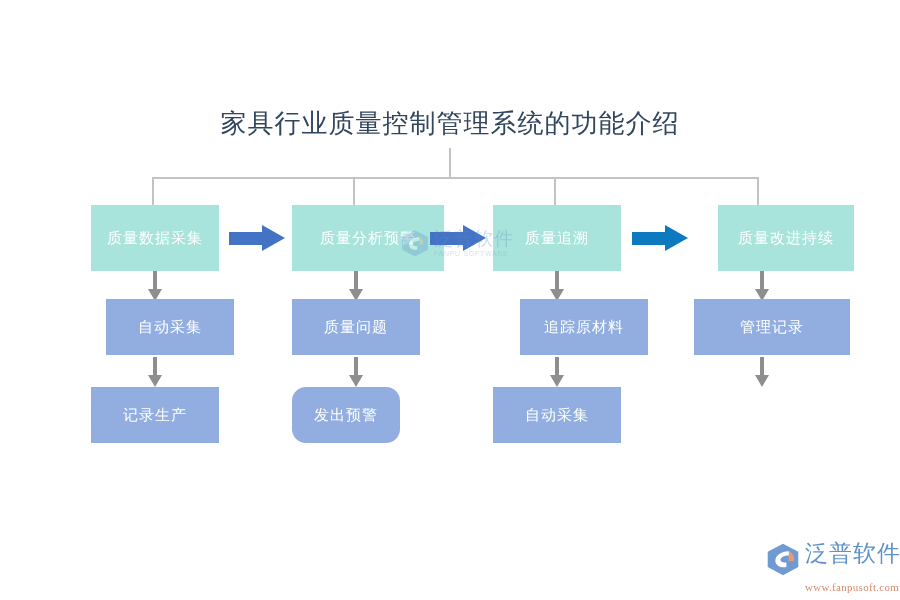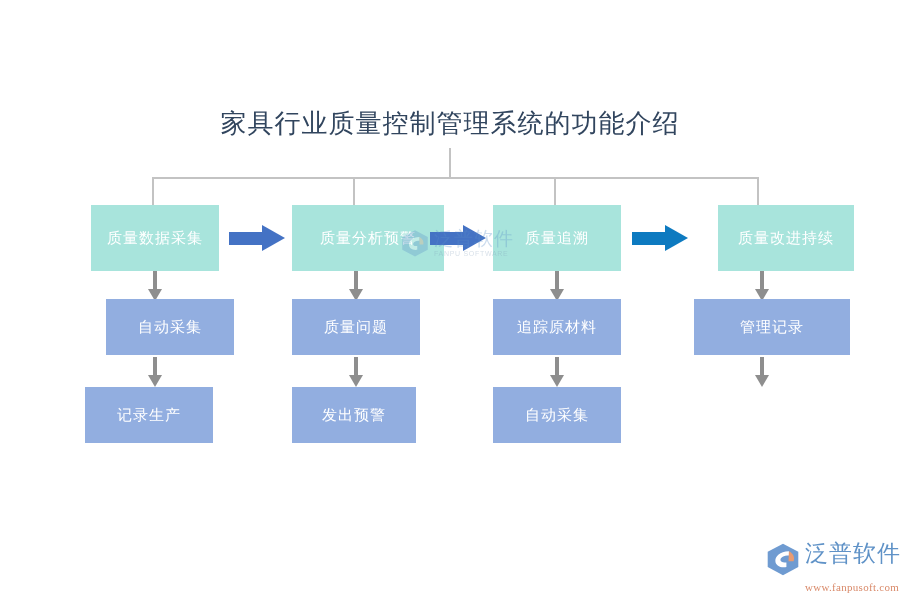--- a/index.html
+++ b/index.html
@@ -220,21 +220,21 @@
     <div class="stem"></div>
       <div class="tip"></div>
   </div>
   <div class="detail-box row2" style="left:106px; width:128px;">
     <span>自动采集</span>
   </div>
   <div class="down-arrow" style="left:148px; top:357px;">
     <div class="stem"></div>
       <div class="tip"></div>
   </div>
-  <div class="detail-box row3" style="left:85px; width:128px;justify-content:center;">
+  <div class="detail-box row3" style="left:91px; width:128px;justify-content:center;">
     <span>记录生产</span>
   </div>
 
   <div class="big-arrow" style="left:229px; color:#4472c4;">
     <div class="shaft" style="background:#4472c4;"></div>
     <div class="head"></div>
   </div>
 
   <div class="stage-box" style="left:292px; width:152px;">
     <span>质量分析预警</span>
@@ -243,37 +243,37 @@
     <div class="stem"></div>
       <div class="tip"></div>
   </div>
   <div class="detail-box row2" style="left:292px; width:128px;">
     <span>质量问题</span>
   </div>
   <div class="down-arrow" style="left:349px; top:357px;">
     <div class="stem"></div>
       <div class="tip"></div>
   </div>
-  <div class="detail-box row3" style="left:292px; width:124px;">
+  <div class="detail-box row3" style="left:292px; width:108px;border-radius:14px;">
     <span>发出预警</span>
   </div>
 
   <div class="big-arrow" style="left:430px; color:#4472c4;">
     <div class="shaft" style="background:#4472c4;"></div>
     <div class="head"></div>
   </div>
 
   <div class="stage-box" style="left:493px; width:128px;">
     <span>质量追溯</span>
   </div>
   <div class="down-arrow" style="left:550px; top:271px;">
     <div class="stem"></div>
       <div class="tip"></div>
   </div>
-  <div class="detail-box row2" style="left:493px; width:128px;">
+  <div class="detail-box row2" style="left:520px; width:128px;">
     <span>追踪原材料</span>
   </div>
   <div class="down-arrow" style="left:550px; top:357px;">
     <div class="stem"></div>
       <div class="tip"></div>
   </div>
   <div class="detail-box row3" style="left:493px; width:128px;">
     <span>自动采集</span>
   </div>
 

